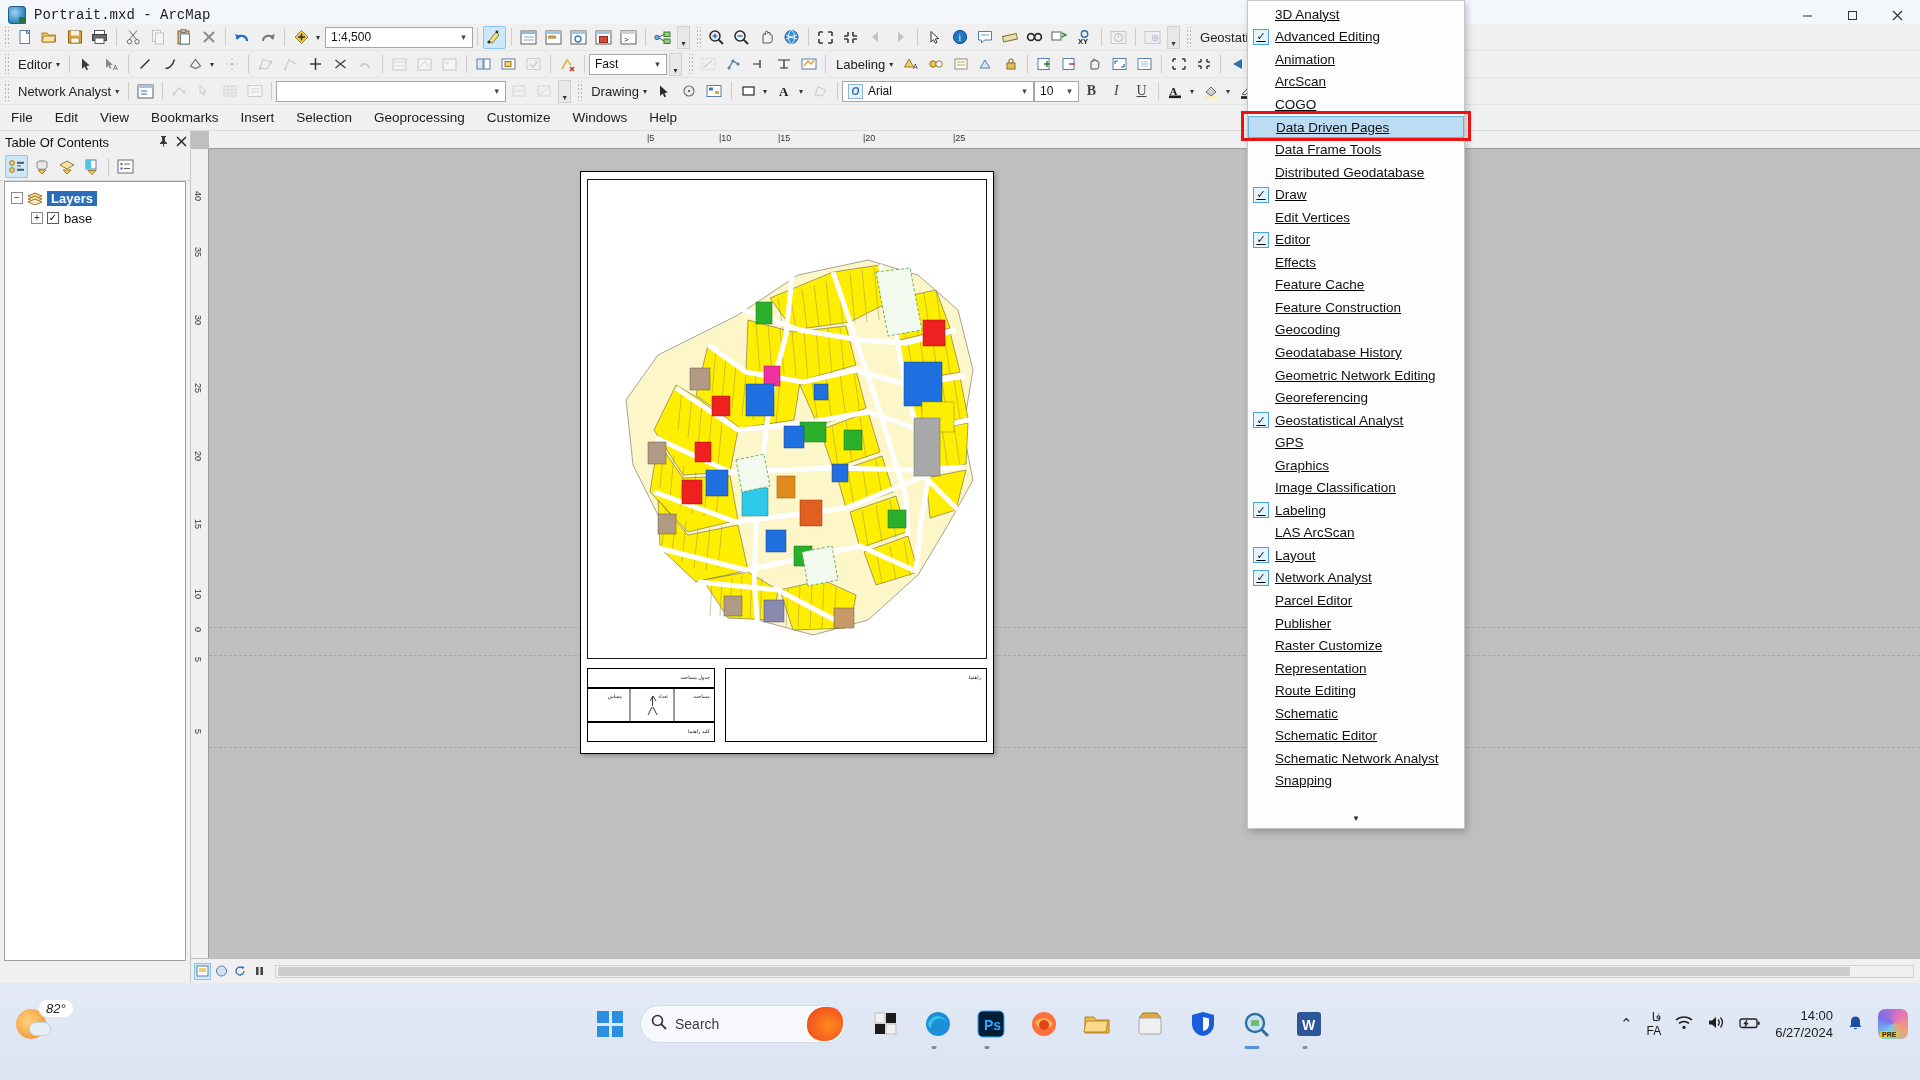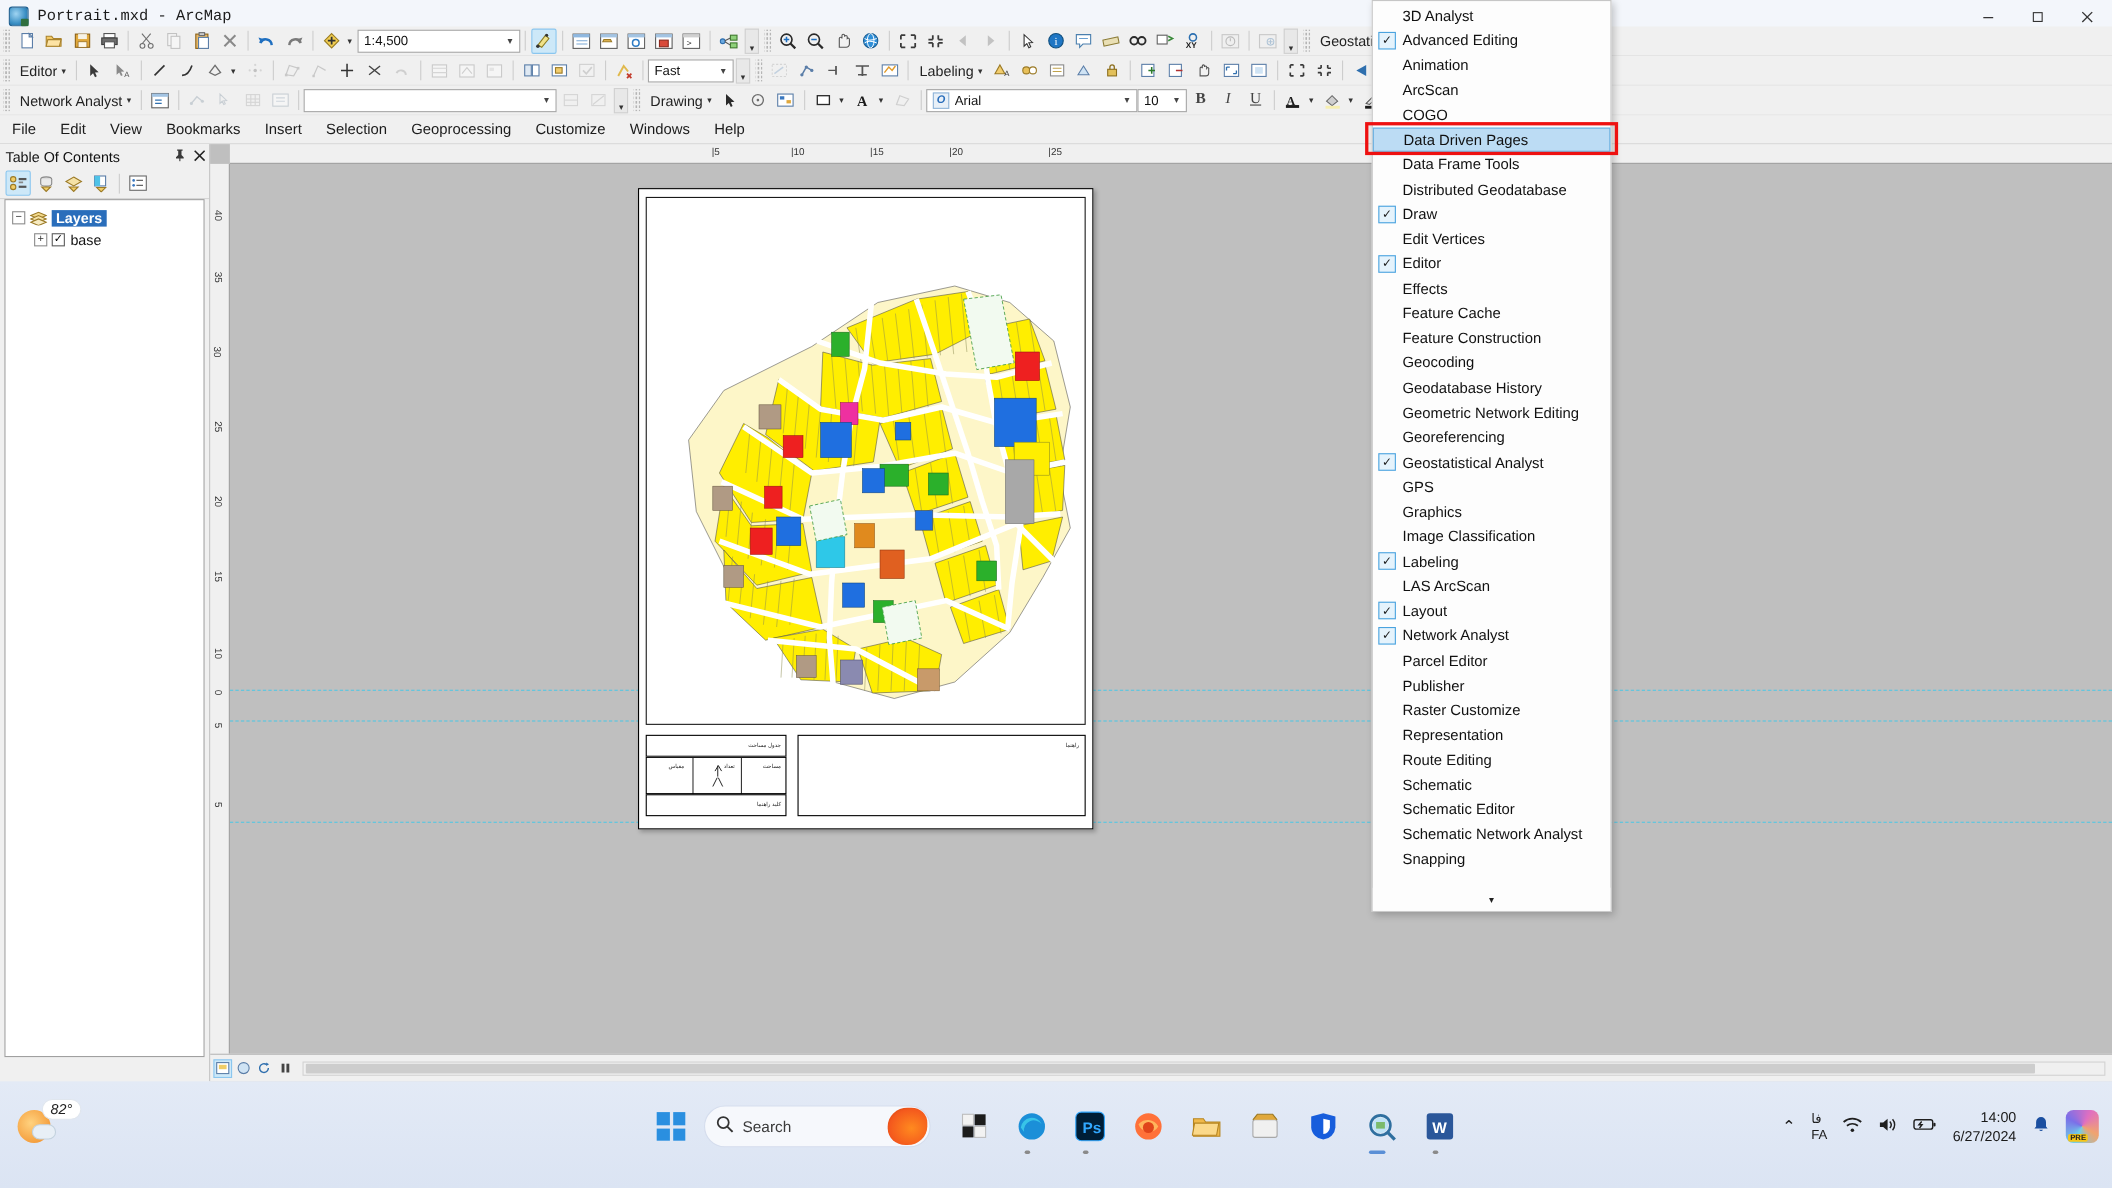--- a/index.html
+++ b/index.html
@@ -183,21 +183,21 @@
     background: #cdcdcd; border-radius: 1px;
   }
 
   
   .ddmenu {
     position: absolute; top: 0px; left: 1247px; width: 218px; height: 829px;
     background: #fdfdfd; border: 1px solid #c6c6c6;
     box-shadow: 2px 3px 7px rgba(0,0,0,.22);
     z-index: 50;
   }
-  .ddlist { position: absolute; top: 2px; left: 0; right: 0; bottom: 22px; }
+  .ddlist { position: absolute; top: 2px; left: 0; right: 0; bottom: 22px; text-decoration: underline; }
   .ddrow {
     height: 22.55px; display: flex; align-items: center; position: relative;
     font-size: 13.5px; color: #111; padding-left: 5px;
   }
   .ddrow .dchk {
     width: 16px; height: 16px; flex: 0 0 auto; margin-right: 6px;
     display: flex; align-items: center; justify-content: center;
     font-size: 11px; color: #1c1c1c;
   }
   .ddrow .dchk.checked {
@@ -264,21 +264,21 @@
   }
   .tb-app.running:after {
     content: ""; position: absolute; bottom: -7px; left: 50%; transform: translateX(-50%);
     width: 5px; height: 3px; border-radius: 2px; background: #8a8a8a;
   }
   .tb-right {
     position: absolute; right: 12px; top: 24px; display: flex; align-items: center; gap: 14px;
   }
   .tb-right .ic { font-size: 15px; color: #1f1f1f; }
   .clock { font-size: 13px; color: #1a1a1a; line-height: 17px; text-align: right; }
-  .ime { font-size: 12px; color: #1a1a1a; line-height: 14px; text-align: left; }
+  .ime { font-size: 12px; color: #1a1a1a; line-height: 14px; text-align: right; }
   .copilot {
     width: 30px; height: 30px; border-radius: 7px;
     background: conic-gradient(from 210deg,#6fd0e8,#7b6fe8,#e06fc0,#f0a46f,#6fd0e8);
     position: relative;
   }
   .copilot .pre {
     position: absolute; bottom: 1px; left: 2px; font-size: 7px; background: #f5c518;
     color: #222; border-radius: 2px; padding: 0 2px; font-weight: bold;
   }
 </style>
@@ -1078,21 +1078,21 @@
         <span>base</span>
       </div>
     </div>
   </div>
 
   <div class="layoutview">
 
     <div class="ruler-h">
       <div class="rtick h" style="left:438px;">|<span>5</span></div>
       <div class="rtick h" style="left:510px;">|<span>10</span></div>
-      <div class="rtick h" style="left:582px;">|<span>15</span></div>
+      <div class="rtick h" style="left:569px;">|<span>15</span></div>
       <div class="rtick h" style="left:654px;">|<span>20</span></div>
       <div class="rtick h" style="left:744px;">|<span>25</span></div>
     </div>
 
     <div class="ruler-v">
       <div class="rtick v" style="top:42px;">40</div>
       <div class="rtick v" style="top:98px;">35</div>
       <div class="rtick v" style="top:166px;">30</div>
       <div class="rtick v" style="top:234px;">25</div>
       <div class="rtick v" style="top:302px;">20</div>

